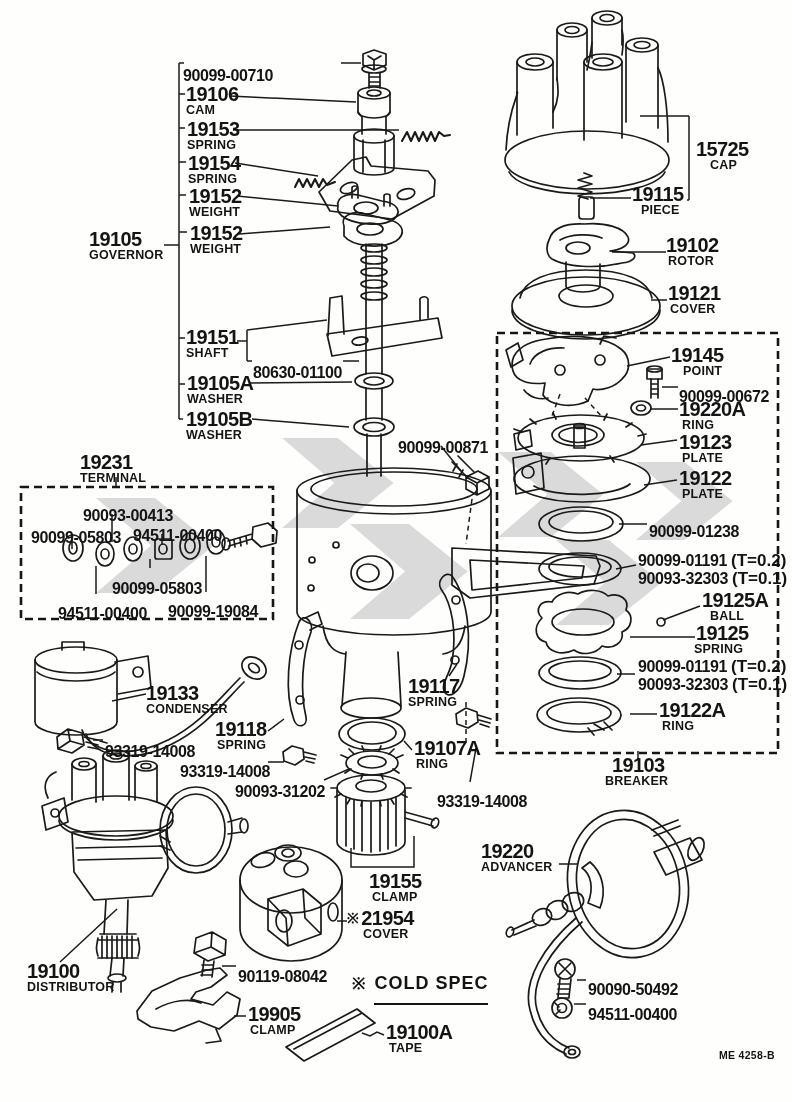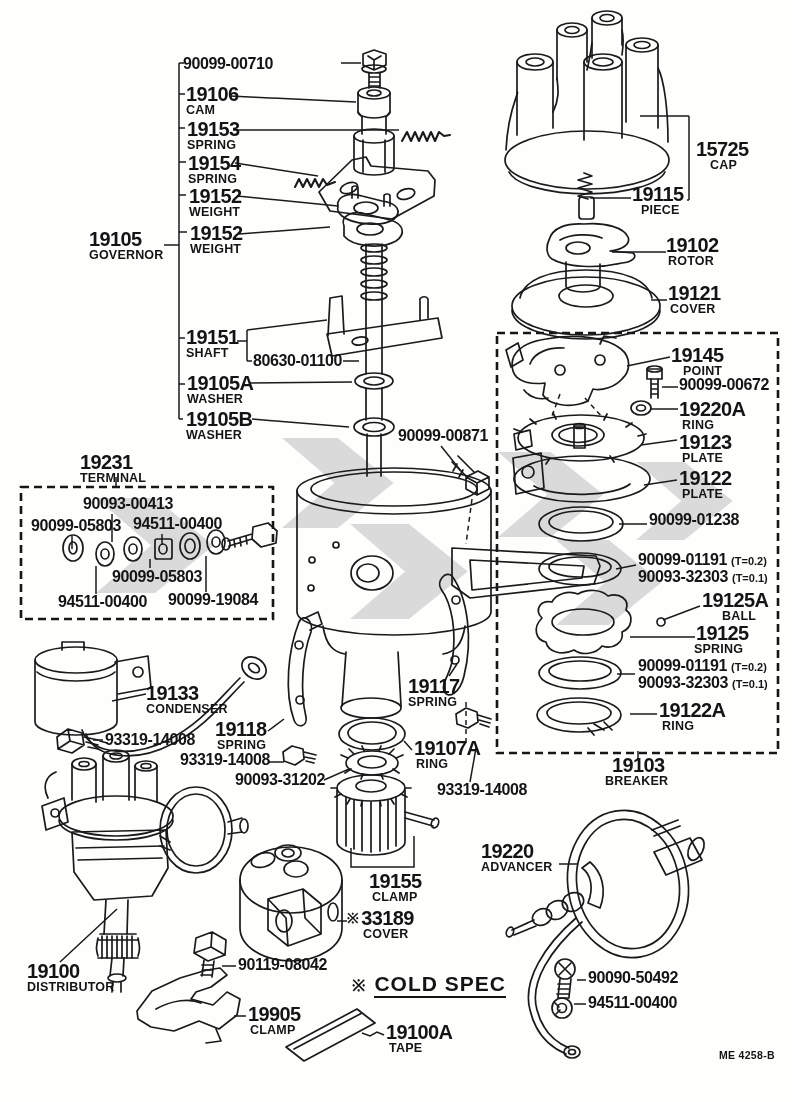--- a/index.html
+++ b/index.html
@@ -4,28 +4,28 @@
 <style>
   html,body{margin:0;padding:0;background:#ffffff;}
   .canvas{
     position:relative;width:792px;height:1102px;background:#fefefd;overflow:hidden;
     font-family:"Liberation Sans",sans-serif;
   }
   .art{position:absolute;left:0;top:0;}
   .lbl{position:absolute;color:#141414;font-weight:bold;white-space:nowrap;line-height:1.02;}
   .lbl .num{display:block;font-size:20px;letter-spacing:-0.6px;}
   .lbl .nm{display:block;font-size:12.5px;letter-spacing:0.2px;}
-  .lbl.small .num{font-size:16px;letter-spacing:-0.4px;}
+  .lbl.small .num{font-size:16px;letter-spacing:-0.4px;margin-top:12px;}
   .lbl .mark{font-size:14px;margin-right:3px;vertical-align:2px;}
   .lbl.shim{font-weight:bold;}
   .lbl.shim .row{font-size:16px;letter-spacing:-0.4px;line-height:1.06;}
-  .lbl.shim .spec{font-size:11px;letter-spacing:0;}
+  .lbl.shim .spec{font-size:17px;letter-spacing:0;}
   .coldspec{position:absolute;font-weight:bold;color:#141414;white-space:nowrap;}
   .coldspec .mark{font-size:16px;margin-right:9px;}
-  .coldspec .cs-text{font-size:21px;letter-spacing:1px;border-bottom:2.5px solid #141414;padding-bottom:1px;text-align:right;}
+  .coldspec .cs-text{font-size:18px;letter-spacing:1px;border-bottom:2.5px solid #141414;padding-bottom:10px;text-align:right;}
   .mecode{position:absolute;font-weight:bold;font-size:10.5px;color:#141414;letter-spacing:0.3px;}
 </style>
 </head>
 <body>
 
 <div class="canvas">
 
 <svg class="art" width="792" height="1102" viewBox="0 0 792 1102">
 
   <g fill="#cbcbcb" opacity="0.7">
@@ -443,21 +443,21 @@
 <div class="lbl small" style="left:437px;top:782px">
       <span class="num">93319-14008</span>
     </div>
 
 <div class="lbl" style="left:369px;top:871px">
       <span class="num">19155</span>
       <span class="nm" style="margin-left:3px">CLAMP</span>
     </div>
 
 <div class="lbl" style="left:347px;top:908px">
-      <span class="num"><span class="mark">※</span><span>33189</span></span>
+      <span class="num"><span class="mark">※</span><span>21954</span></span>
       <span class="nm" style="margin-left:16px">COVER</span>
     </div>
 
 <div class="lbl" style="left:481px;top:841px">
       <span class="num">19220</span>
       <span class="nm">ADVANCER</span>
     </div>
 
 <div class="lbl" style="left:27px;top:961px">
       <span class="num">19100</span>
@@ -537,21 +537,21 @@
       <span class="num">90099-01238</span>
     </div>
 
 <div class="lbl shim" style="left:638px;top:552px">
   <div class="row"><span>90099-01191</span> <span class="spec">(T=0.2)</span></div>
   <div class="row"><span>90093-32303</span> <span class="spec">(T=0.1)</span></div>
 </div>
 
 <div class="lbl" style="left:702px;top:590px">
       <span class="num">19125A</span>
-      <span class="nm" style="margin-left:20px">BALL</span>
+      <span class="nm" style="margin-left:8px">BALL</span>
     </div>
 
 <div class="lbl" style="left:696px;top:623px">
       <span class="num">19125</span>
       <span class="nm" style="margin-left:-2px">SPRING</span>
     </div>
 
 <div class="lbl shim" style="left:638px;top:658px">
   <div class="row"><span>90099-01191</span> <span class="spec">(T=0.2)</span></div>
   <div class="row"><span>90093-32303</span> <span class="spec">(T=0.1)</span></div>

